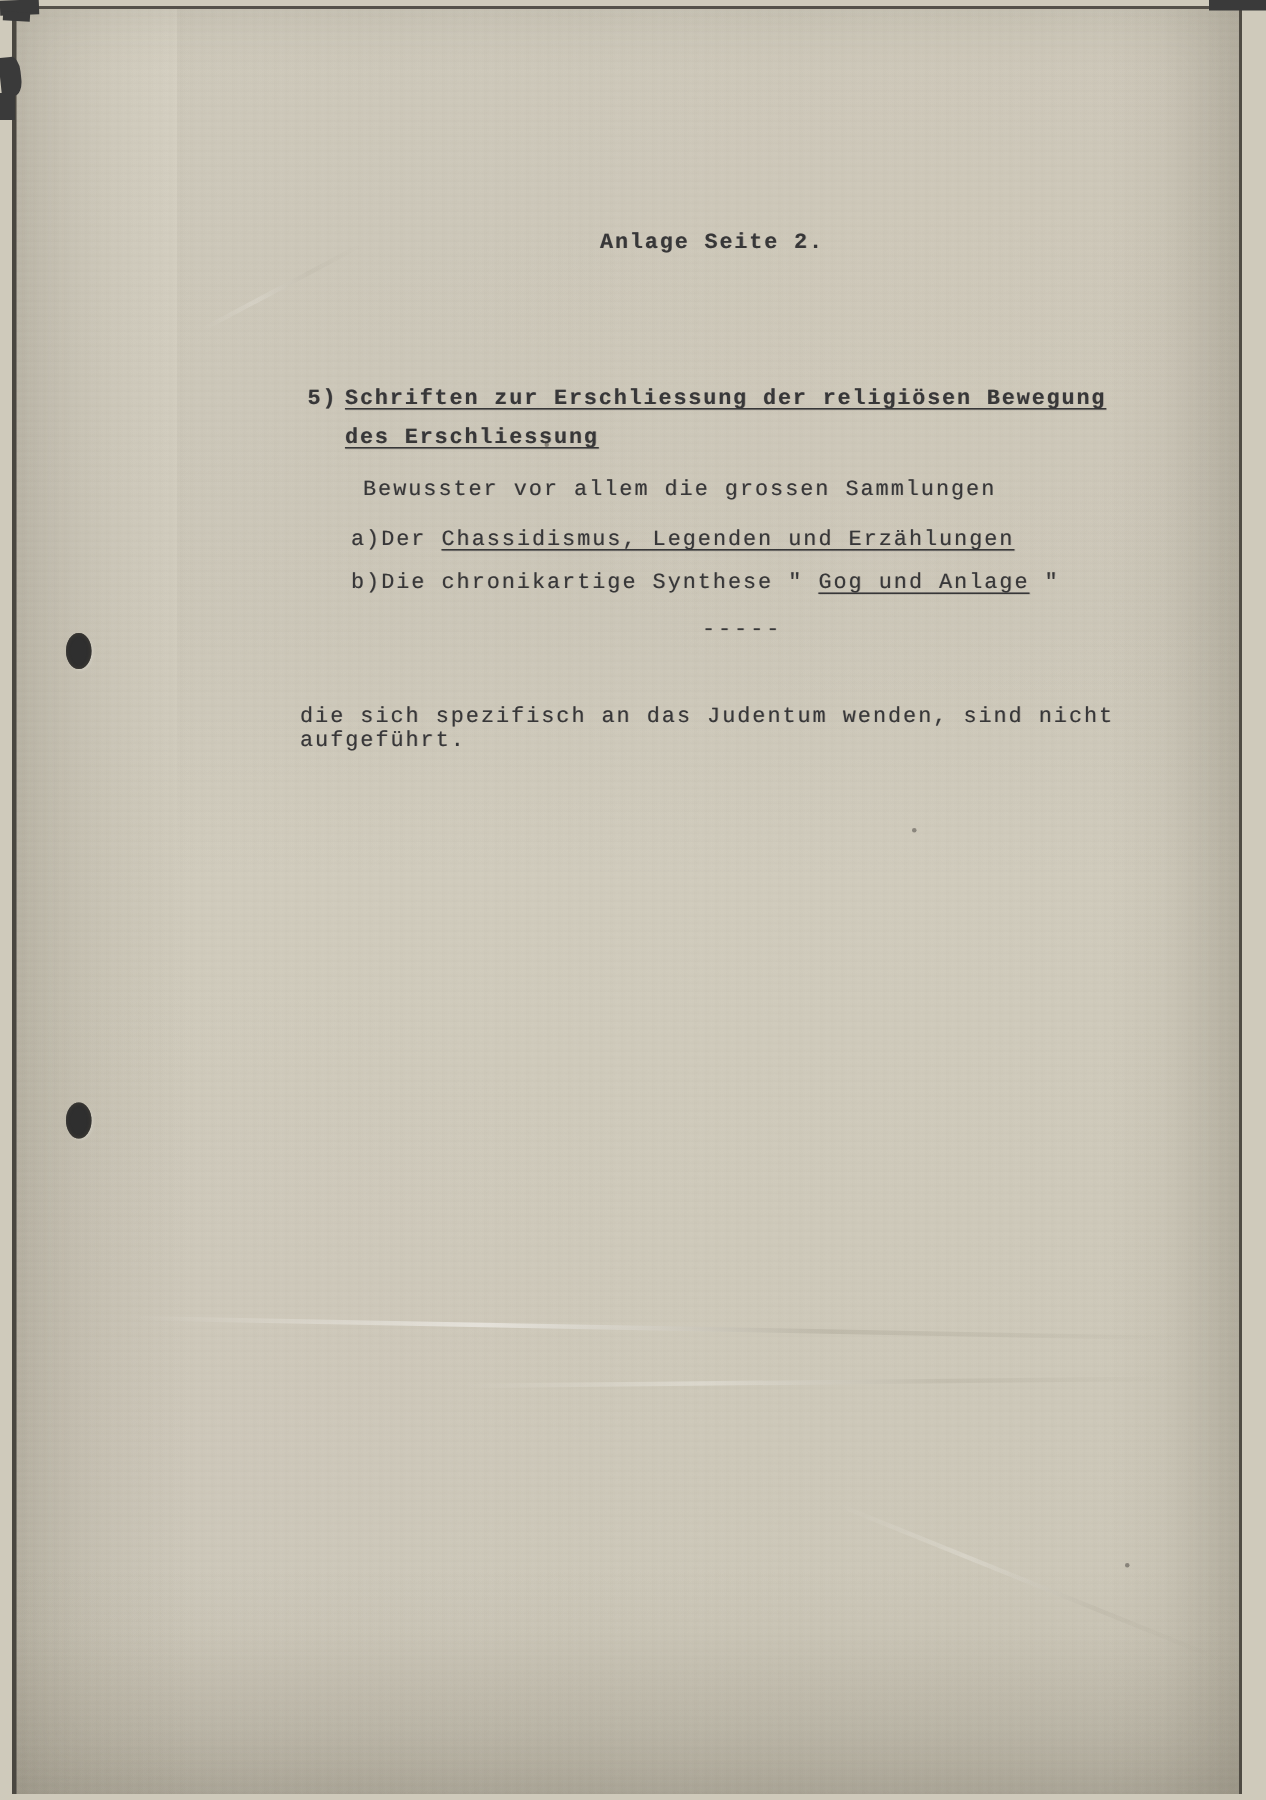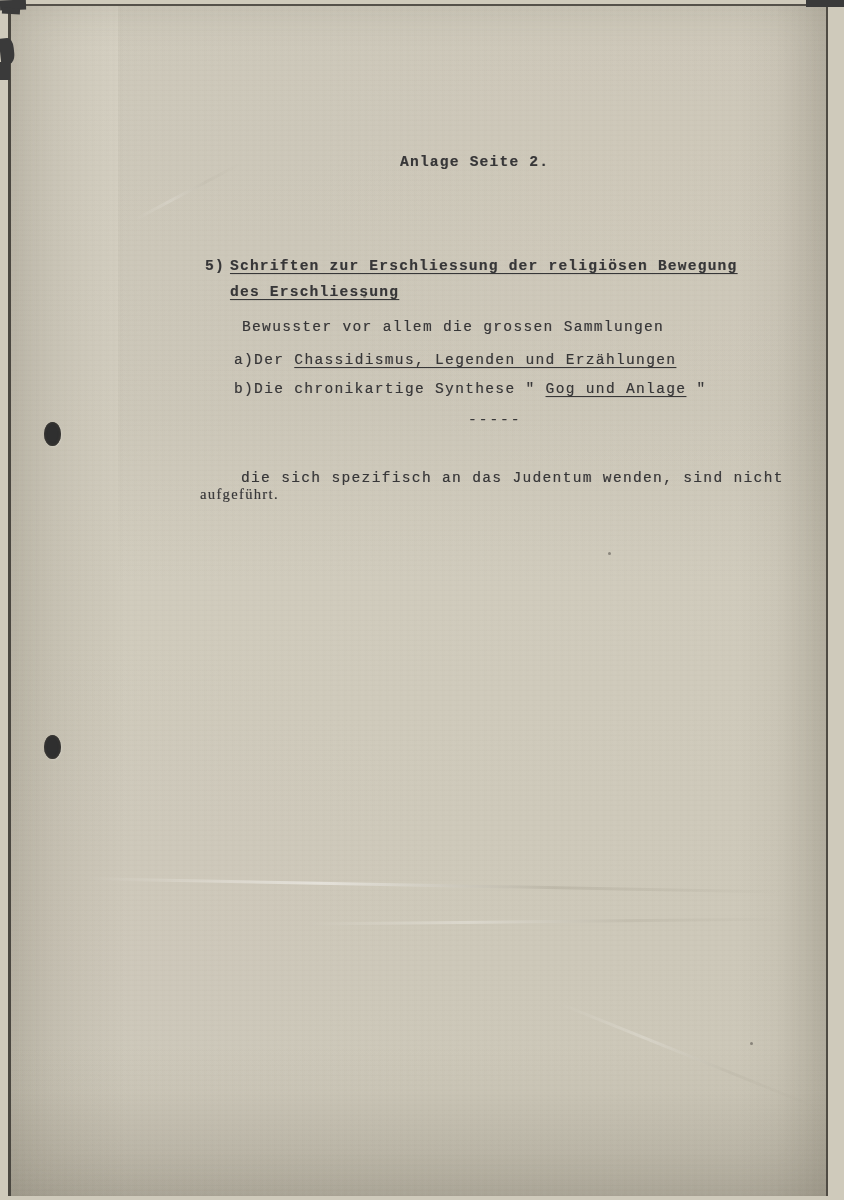--- a/index.html
+++ b/index.html
@@ -147,22 +147,22 @@
 
   .heading   { left: 392px; top: 150px; }
   .item-no   { left: 197px; top: 254px; }
   .item-t1   { left: 222px; top: 254px; }
   .item-t2   { left: 222px; top: 280px; }
   .sub-note  { left: 209px; top: 315px; margin-left: 25px; }
   .sub-a     { left: 226px; top: 348px; text-align: center; }
   .sub-b     { left: 226px; top: 377px; }
   .rule      { left: 460px; top: 408px; letter-spacing: 2px; }
   .foot-1    { left: 192px; top: 450px; }
-  .foot-2    { left: 192px; top: 466px; margin-left: 41px; }
-  .foot-3    { left: 192px; top: 482px; font-family: Liberation Serif, serif; }
+  .foot-2    { left: 192px; top: 466px; }
+  .foot-3    { left: 192px; top: 482px; }
 
   .faint-mark {
     position: absolute;
     width: 3px; height: 3px;
     background: rgba(70,66,62,0.5);
     border-radius: 50%;
   }
   .fm-1 { left: 600px; top: 548px; }
   .fm-2 { left: 355px; top: 291px; }
   .fm-3 { left: 742px; top: 1038px; }

